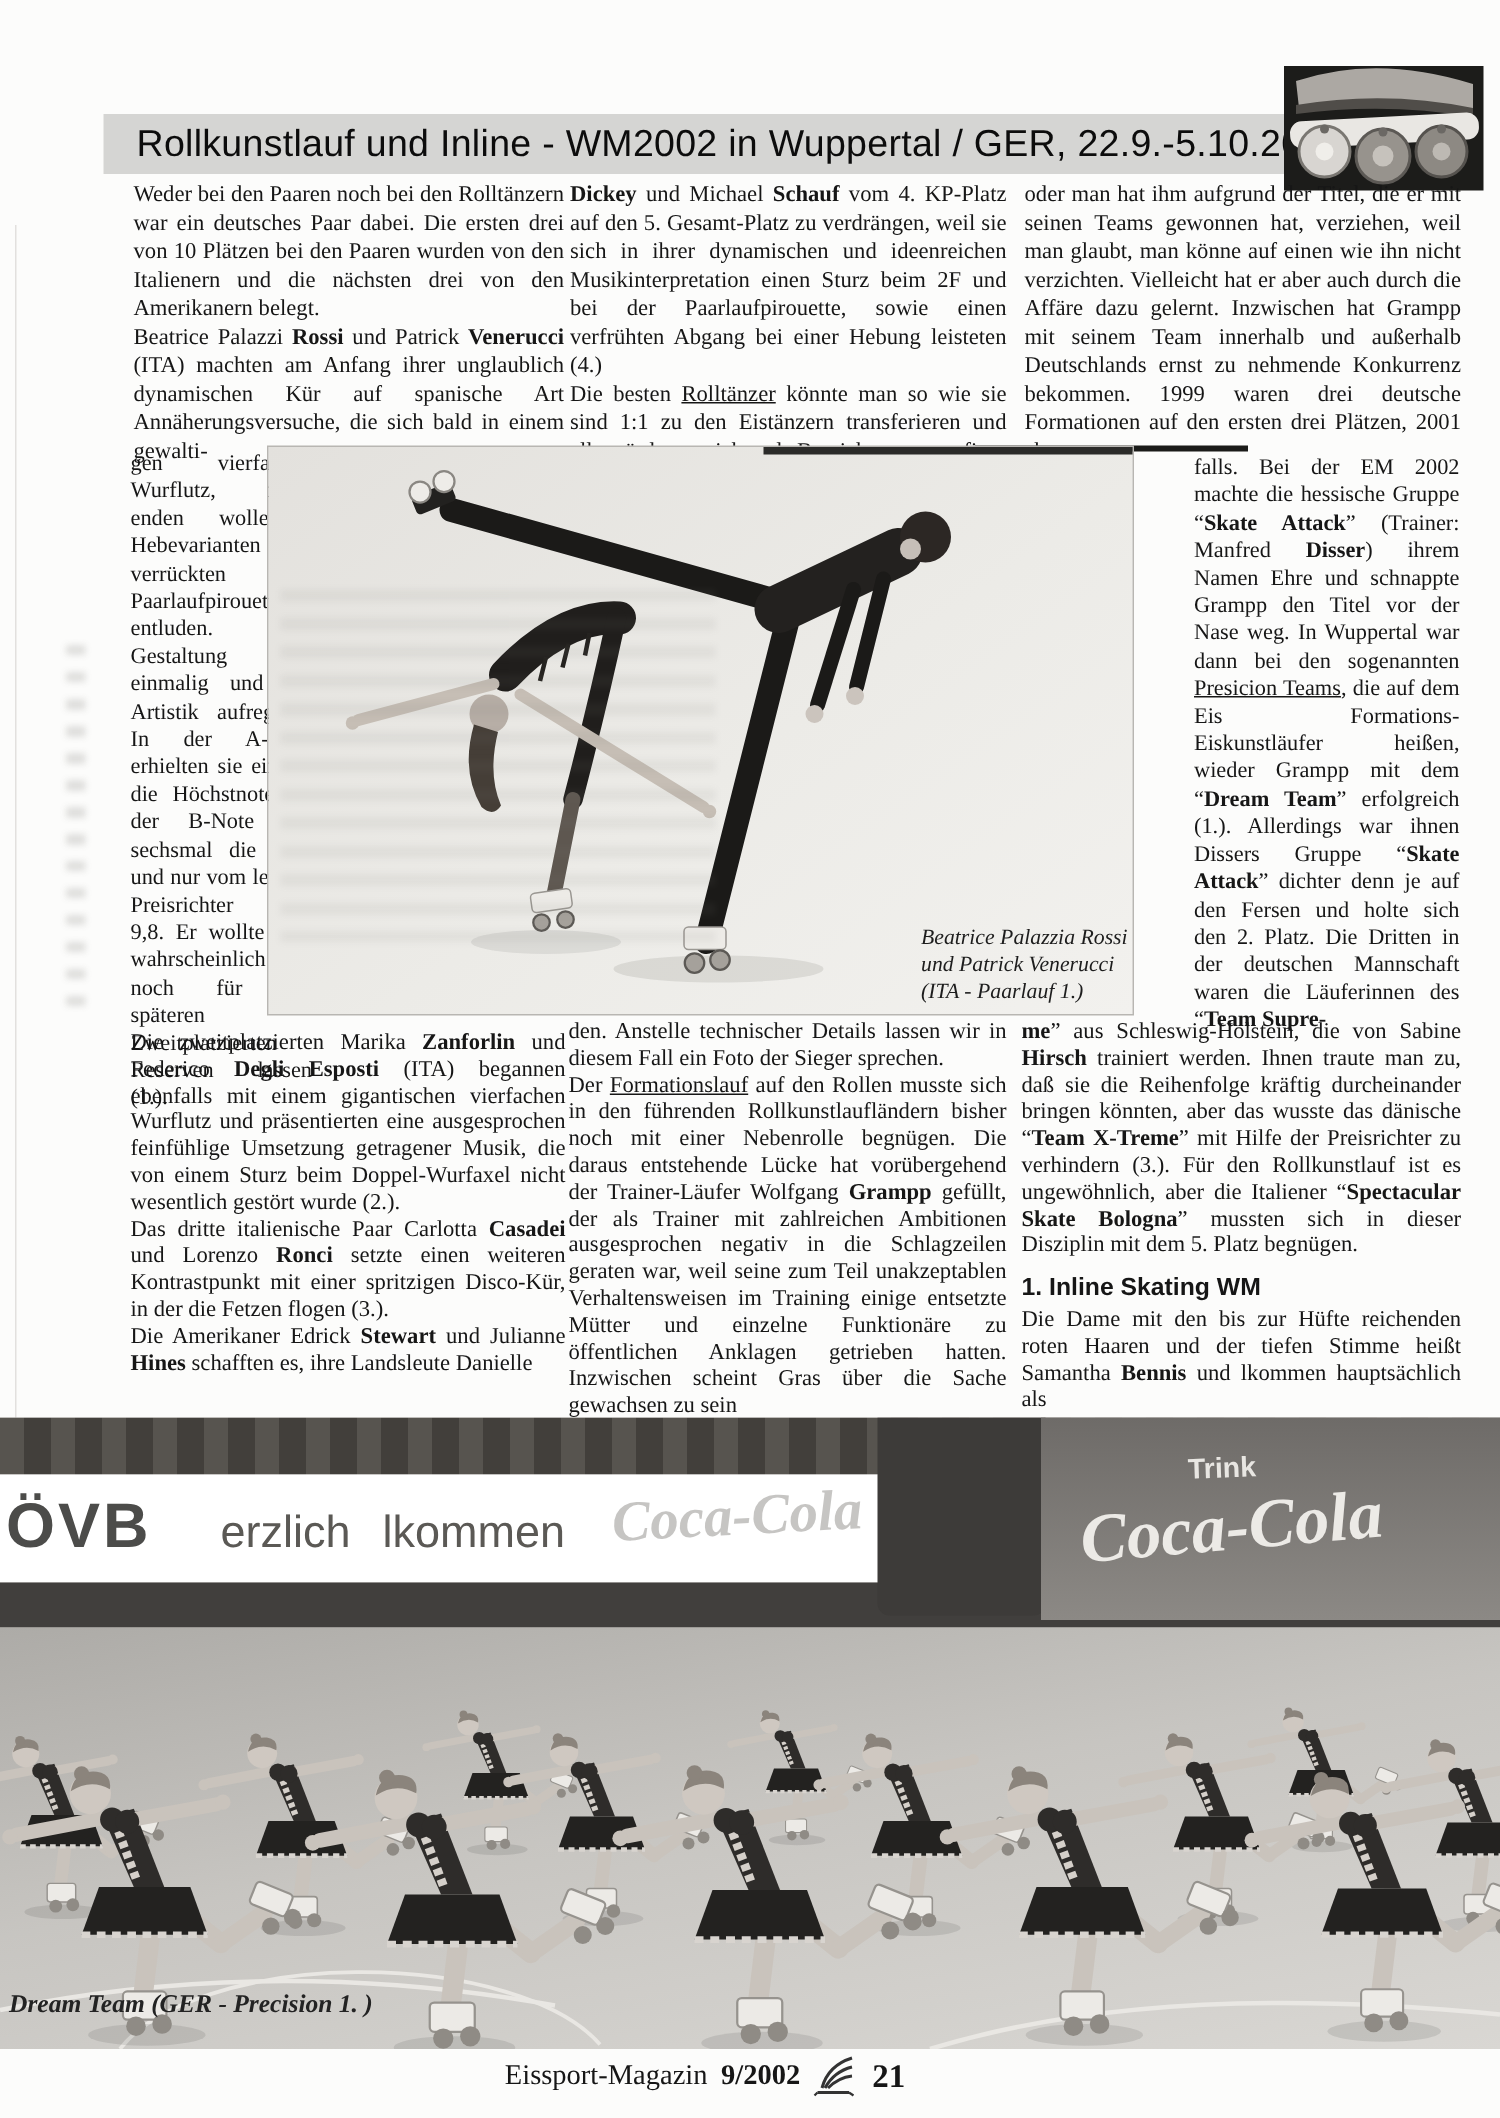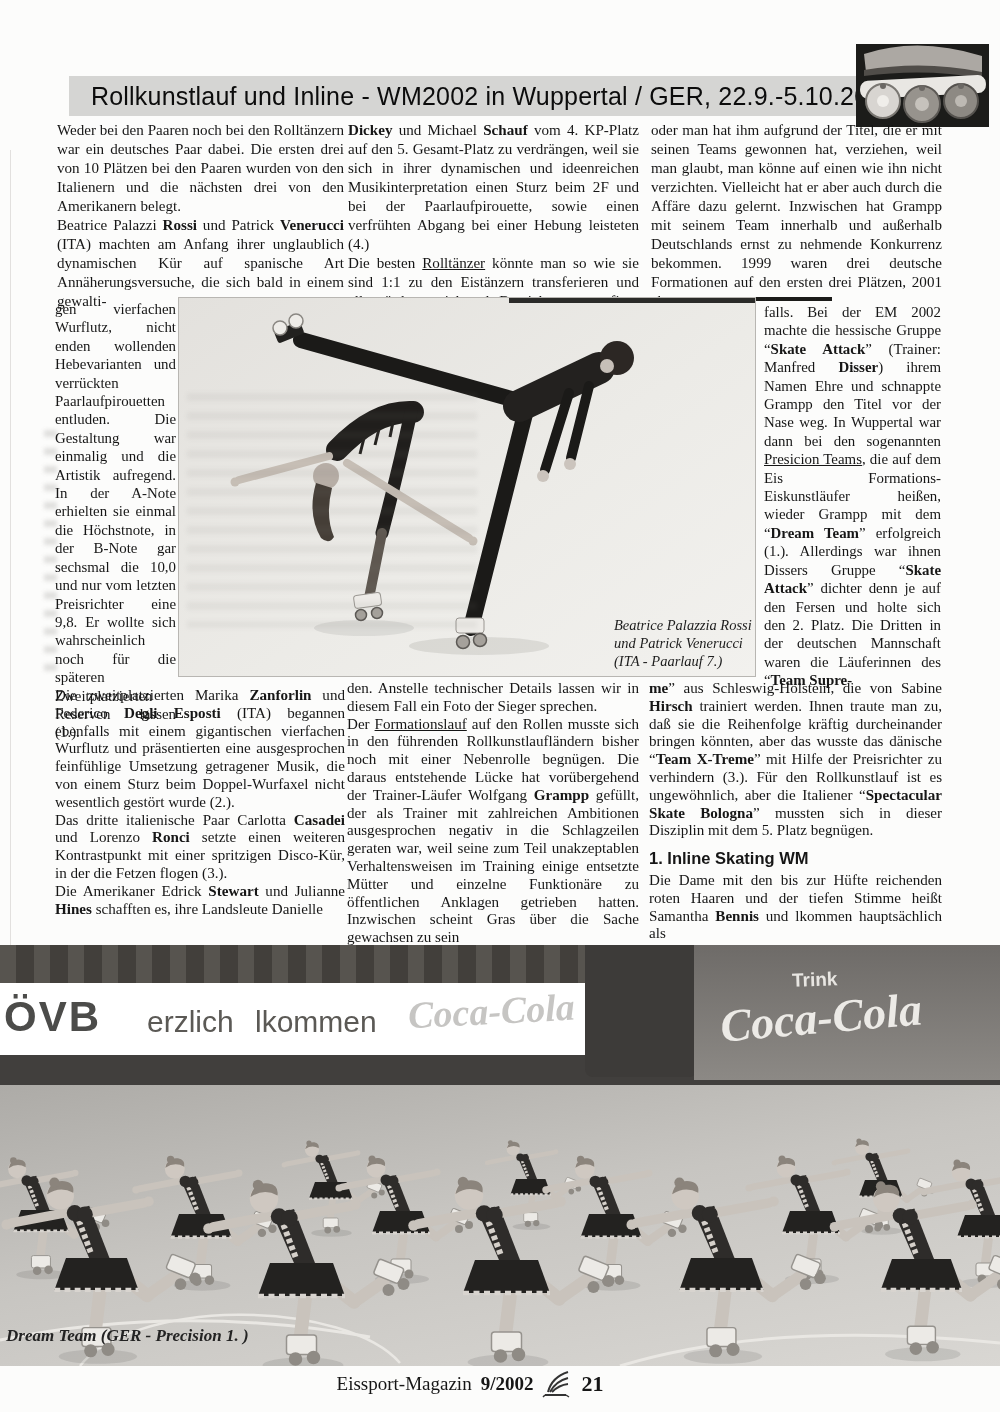--- a/index.html
+++ b/index.html
@@ -4,21 +4,21 @@
 <style>
   html,body{margin:0;padding:0;background:#9a9a9a;}
   .page{position:relative;width:1000px;height:1412px;background:#fcfcfb;overflow:hidden;
         font-family:"Liberation Serif",serif;color:#161616;}
   
   .header-bar{position:absolute;left:69px;top:76px;width:788px;height:40px;background:#d5d5d3;}
   .header-bar .title{font-family:"Liberation Sans",sans-serif;font-size:25px;line-height:40px;
         padding-left:22px;color:#0c0c0c;white-space:nowrap;letter-spacing:.2px;}
   .masthead-photo{position:absolute;left:856px;top:44px;width:133px;height:83px;background:#1c1c1a;overflow:hidden;}
   
-  .tb{position:absolute;font-size:15.1px;line-height:19px;text-align:justify;}
+  .tb{position:absolute;font-size:15.1px;line-height:19px;text-align:justify;margin-left:32px;}
   .narrow{font-size:14.9px;line-height:18.4px;}
   .tight{line-height:17.8px;}
   .inline-heading{font-family:Liberation Sans, sans-serif;font-weight:bold;font-size:16.5px;
         margin:10px 0 4px 0;text-align:left;}
   
   .pair-photo{position:absolute;left:178px;top:297px;width:578px;height:380px;
         background:linear-gradient(145deg,#e3e1dd 0%,#ecebe7 55%,#f2f1ee 100%);
         border:1px solid #b8b6b2;box-sizing:border-box;overflow:hidden;}
   .ghost-text{position:absolute;left:8px;top:95px;width:290px;height:235px;opacity:.5;
         background:repeating-linear-gradient(to bottom,rgba(125,123,119,.18) 0 8px,transparent 8px 19px);
@@ -145,21 +145,21 @@
         <circle cx="294" cy="243" r="4.5" fill="#c6beb5"></circle>
         <circle cx="147" cy="178" r="13" fill="#b7aea6"></circle>
         <path d="M137,185 Q128,216 142,240 Q150,247 155,239 Q146,218 153,190 Z" fill="#453e37"></path>
         <path d="M185,140 l-4,16 M200,131 l-4,16 M214,124 l-3,15" stroke="#24221f" stroke-width="3" fill="none"></path>
         <rect x="175" y="296" width="27" height="13" rx="3" fill="#edebe7" stroke="#9a9792" stroke-width="1" transform="rotate(-8 188 302)"></rect>
         <circle cx="182" cy="317" r="5.5" fill="#a5a19b" stroke="#5c5955" stroke-width="1.5"></circle>
         <circle cx="198" cy="315" r="5.5" fill="#a5a19b" stroke="#5c5955" stroke-width="1.5"></circle>
       </g>
     </svg>
   </div>
-  <div class="pair-caption">Beatrice Palazzia Rossi und Patrick Venerucci (ITA - Paarlauf 7.)</div>
+  <div class="pair-caption">Beatrice Palazzia Rossi und Patrick Venerucci (ITA - Paarlauf 1.)</div>
 
   <div class="team-photo">
     <div class="tp-crowd"></div>
     <div class="tp-banner">
       <div class="tp-ovb">ÖVB</div>
       <div class="tp-cola-faint">Coca-Cola</div>
       <div class="tp-welcome" style="left:147px;">erzlich</div>
       <div class="tp-welcome" style="left:255px;">lkommen</div>
     </div>
     <div class="tp-darkstrip"></div>

